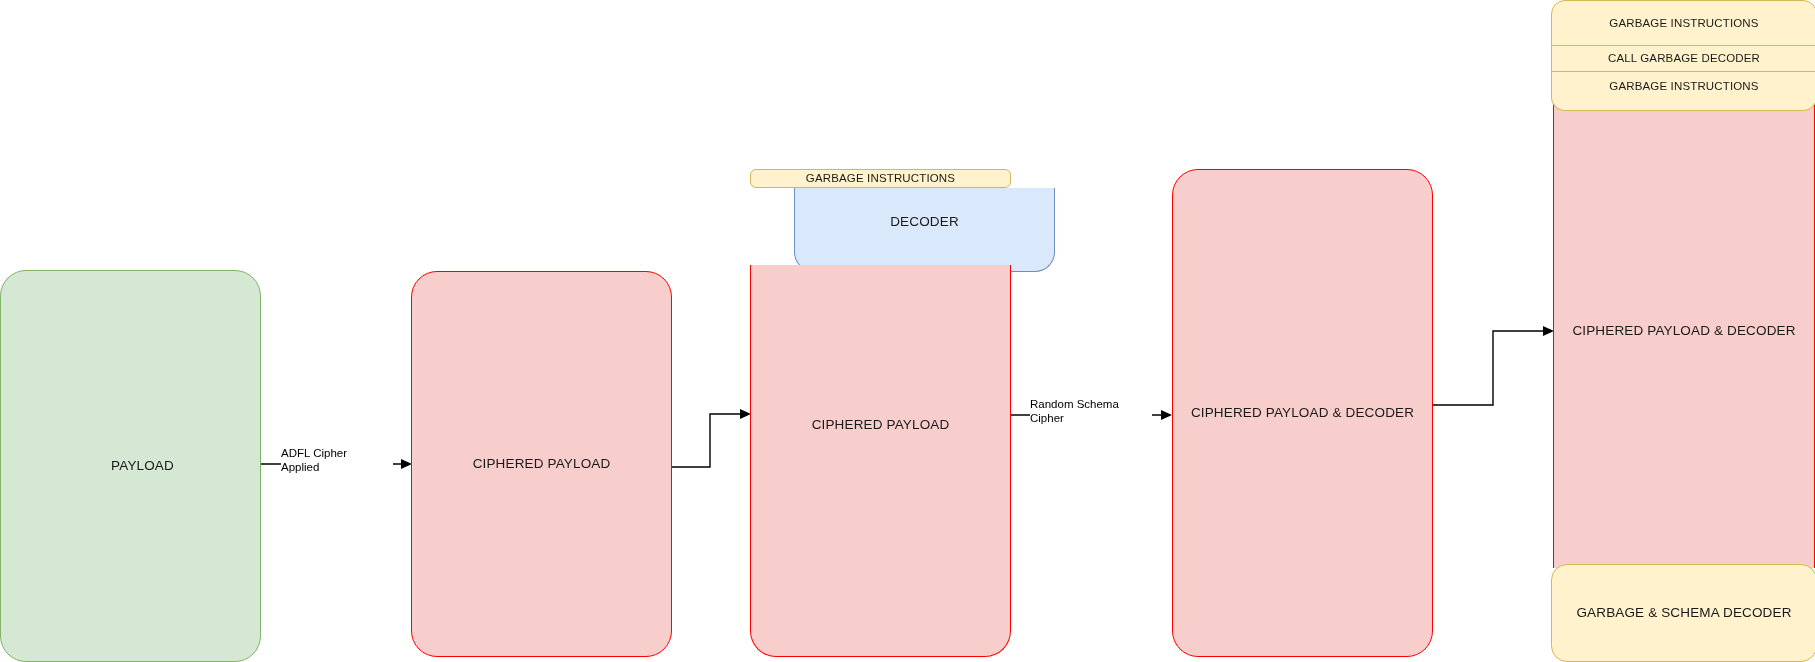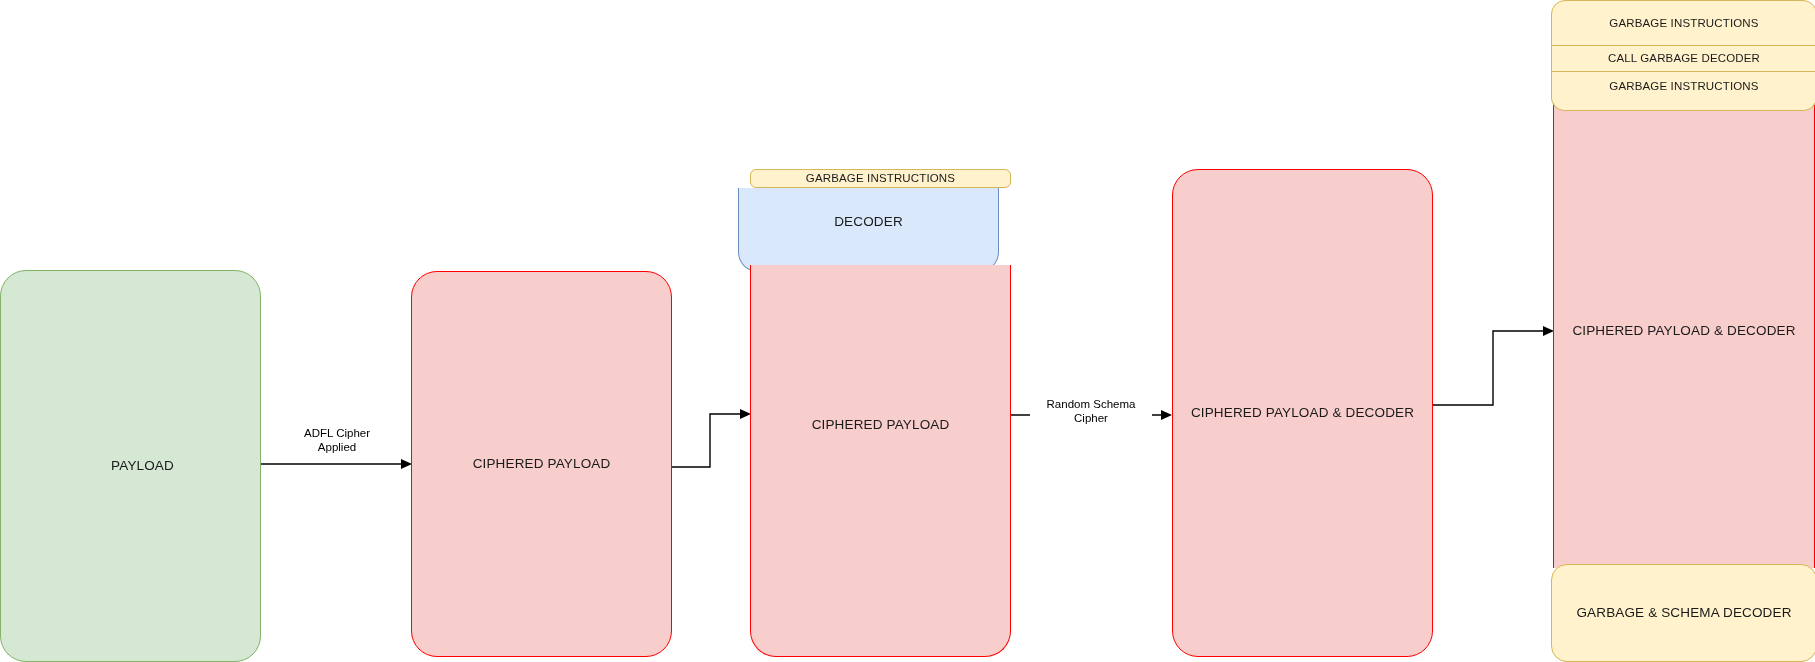--- a/index.html
+++ b/index.html
@@ -90,21 +90,21 @@
 
   
   .edge {
     position: absolute;
     overflow: visible;
   }
   .edge-label {
     position: absolute;
     font-size: 11.5px;
     color: #000000;
-    text-align: center;
+    text-align: left;
     line-height: 1.25;
     background: #ffffff;
     white-space: pre-line;
     pointer-events: none;
   }
   svg line, svg path, svg polyline {
     stroke: #000000;
     stroke-width: 1.4px;
     fill: none;
   }
@@ -119,37 +119,37 @@
 <div id="canvas">
 
   <div class="node green" style="left:0px; top:270px; width:261px; height:392px;">
     <span>PAYLOAD</span>
   </div>
 
   <svg class="edge" style="left:261px; top:455px; width:151px; height:18px;">
     <line x1="0" y1="9" x2="140" y2="9"></line>
     <polygon class="arrowhead" points="140,4 151,9 140,14"></polygon>
   </svg>
-  <div class="edge-label" style="left:281px; top:426px; width:112px;">ADFL Cipher
+  <div class="edge-label" style="left:281px; top:446px; width:112px;">ADFL Cipher
 Applied</div>
 
   <div class="node red" style="left:411px; top:271px; width:261px; height:386px;">
     <span>CIPHERED PAYLOAD</span>
   </div>
 
   <svg class="edge" style="left:672px; top:405px; width:80px; height:72px;">
     <polyline points="0,62 38,62 38,9 68,9"></polyline>
     <polygon class="arrowhead" points="68,4 79,9 68,14"></polygon>
   </svg>
 
   <div class="node yellow-strip" style="left:750px; top:169px; width:261px; height:19px; font-size:11.5px;">
     <span>GARBAGE INSTRUCTIONS</span>
   </div>
 
-  <div class="node blue" style="left:738px; top:188px; width:261px; height:84px;">
+  <div class="node blue" style="left:794px; top:188px; width:261px; height:84px;">
     <span style="margin-top:-14px;">DECODER</span>
   </div>
 
   <div class="node red-flat-top" style="left:750px; top:265px; width:261px; height:392px;">
     <span style="margin-top:-70px;">CIPHERED PAYLOAD</span>
   </div>
 
   <svg class="edge" style="left:1011px; top:406px; width:161px; height:18px;">
     <line x1="0" y1="9" x2="150" y2="9"></line>
     <polygon class="arrowhead" points="150,4 161,9 150,14"></polygon>

